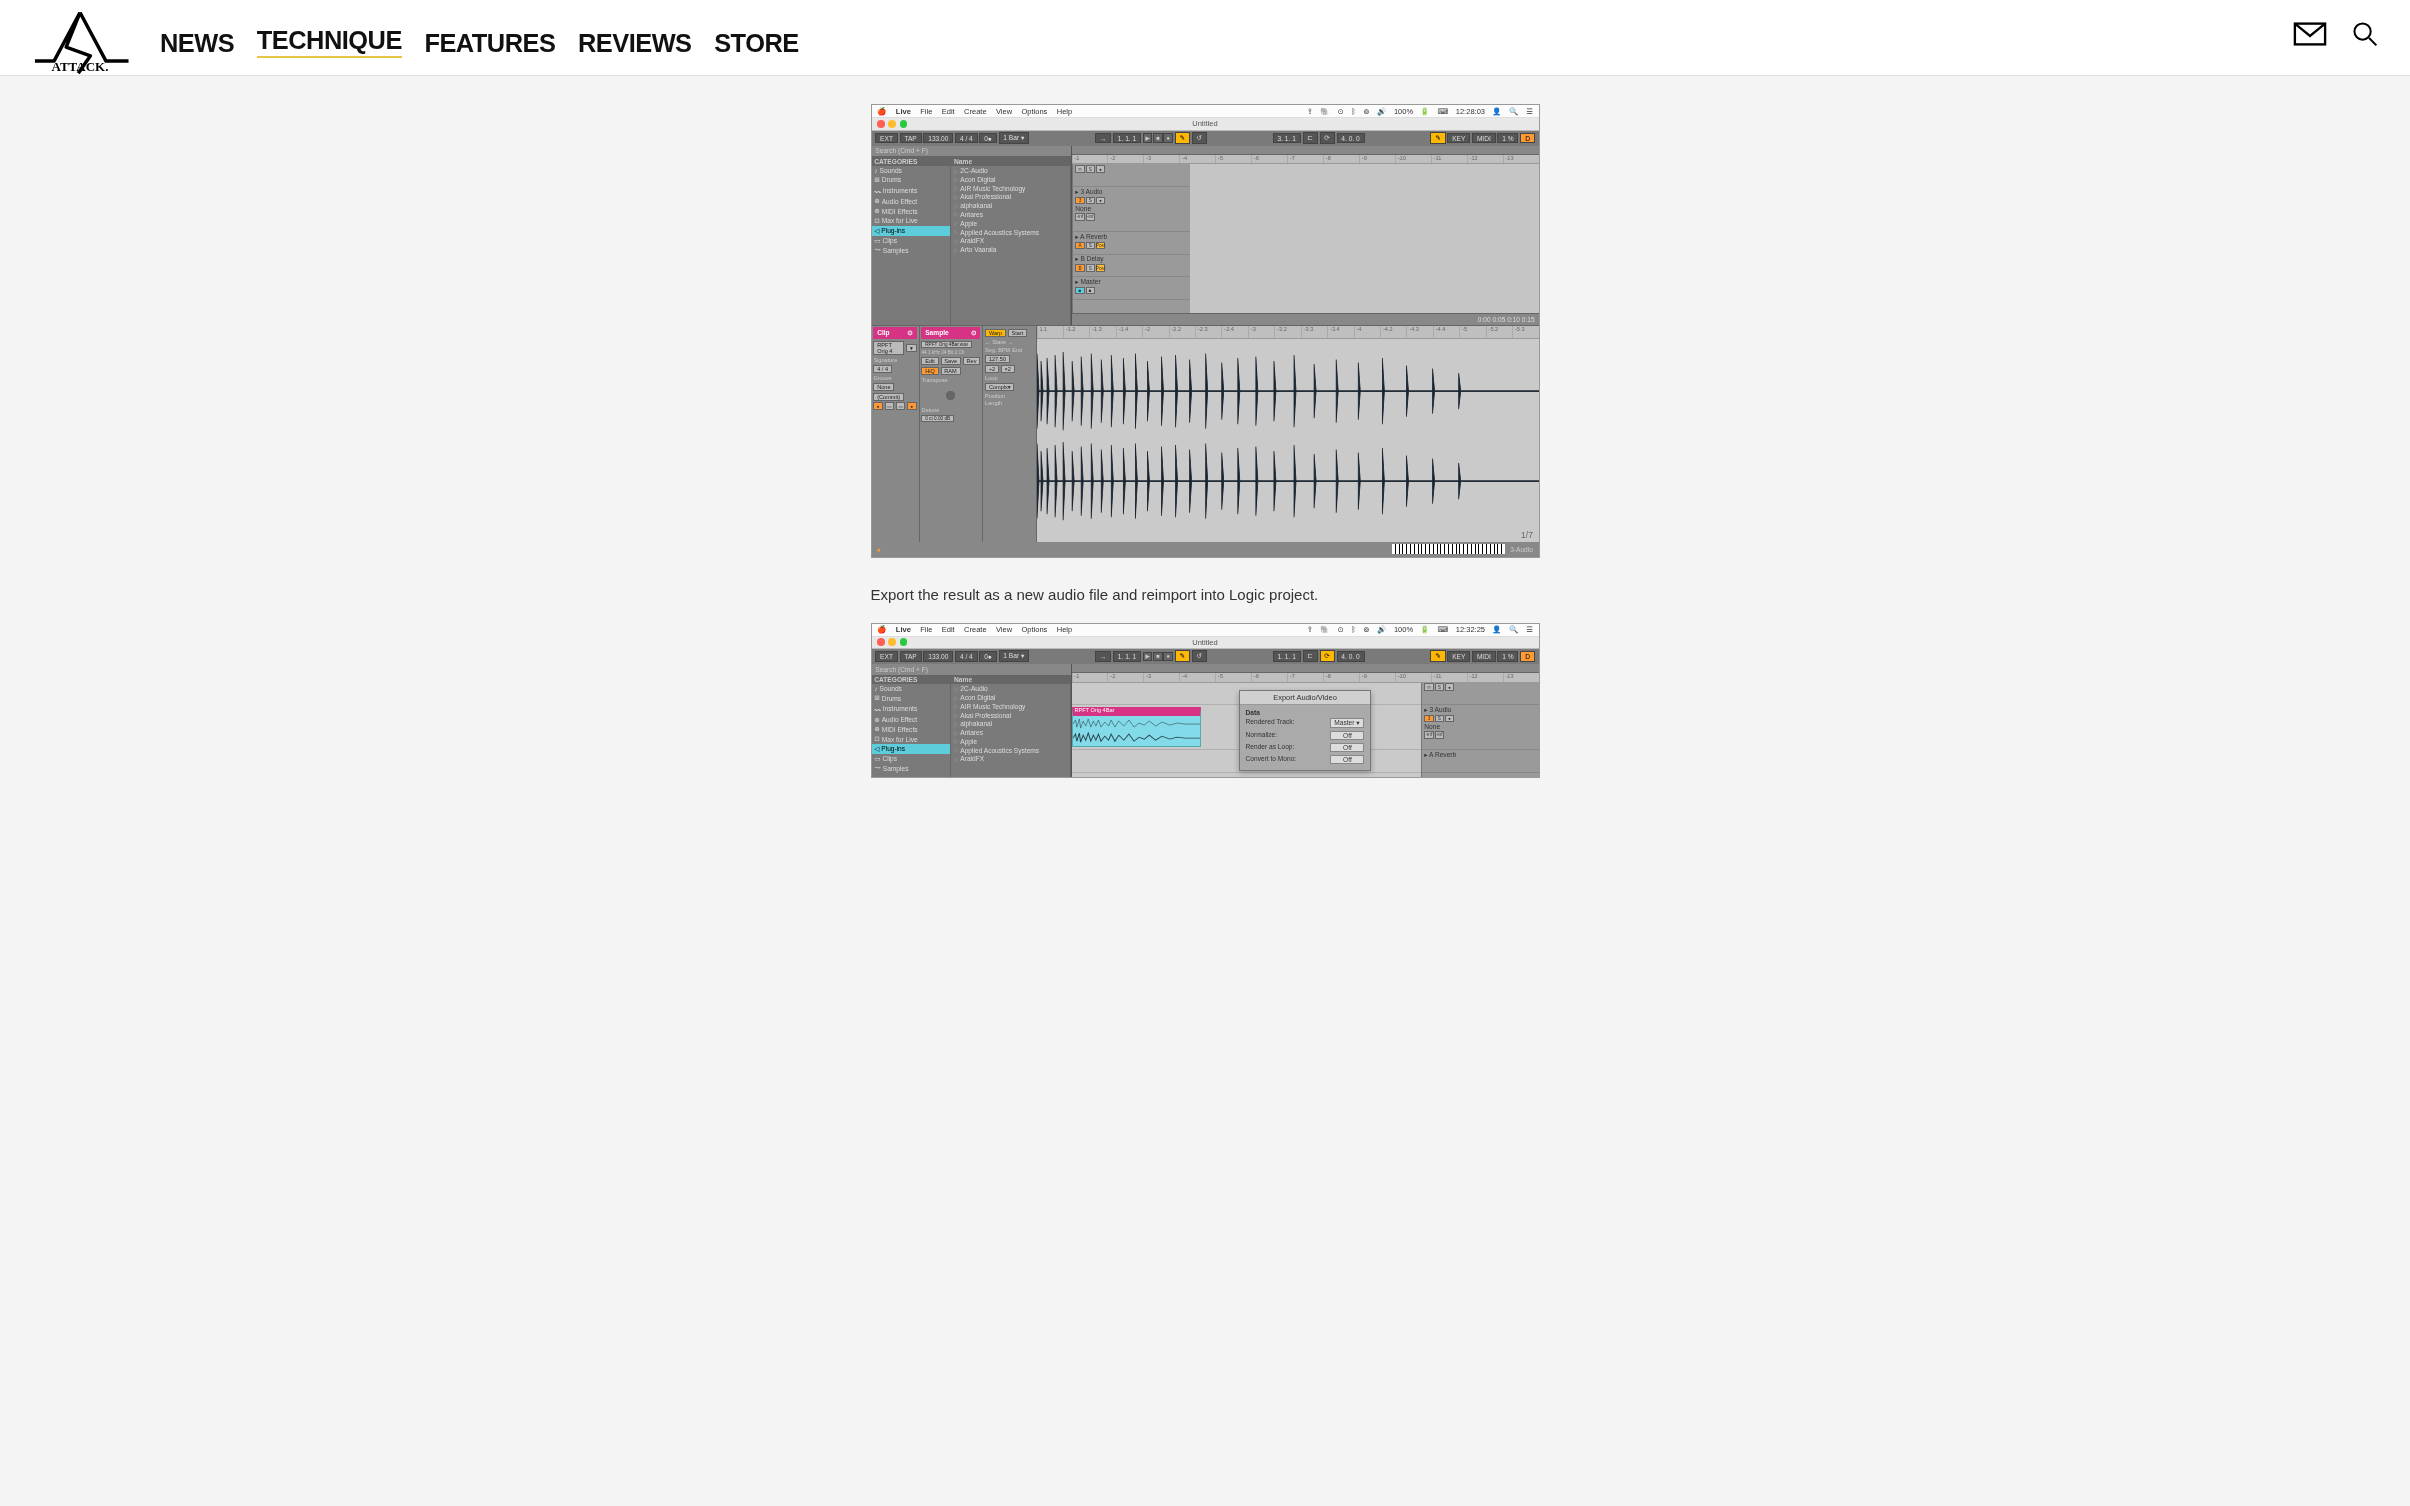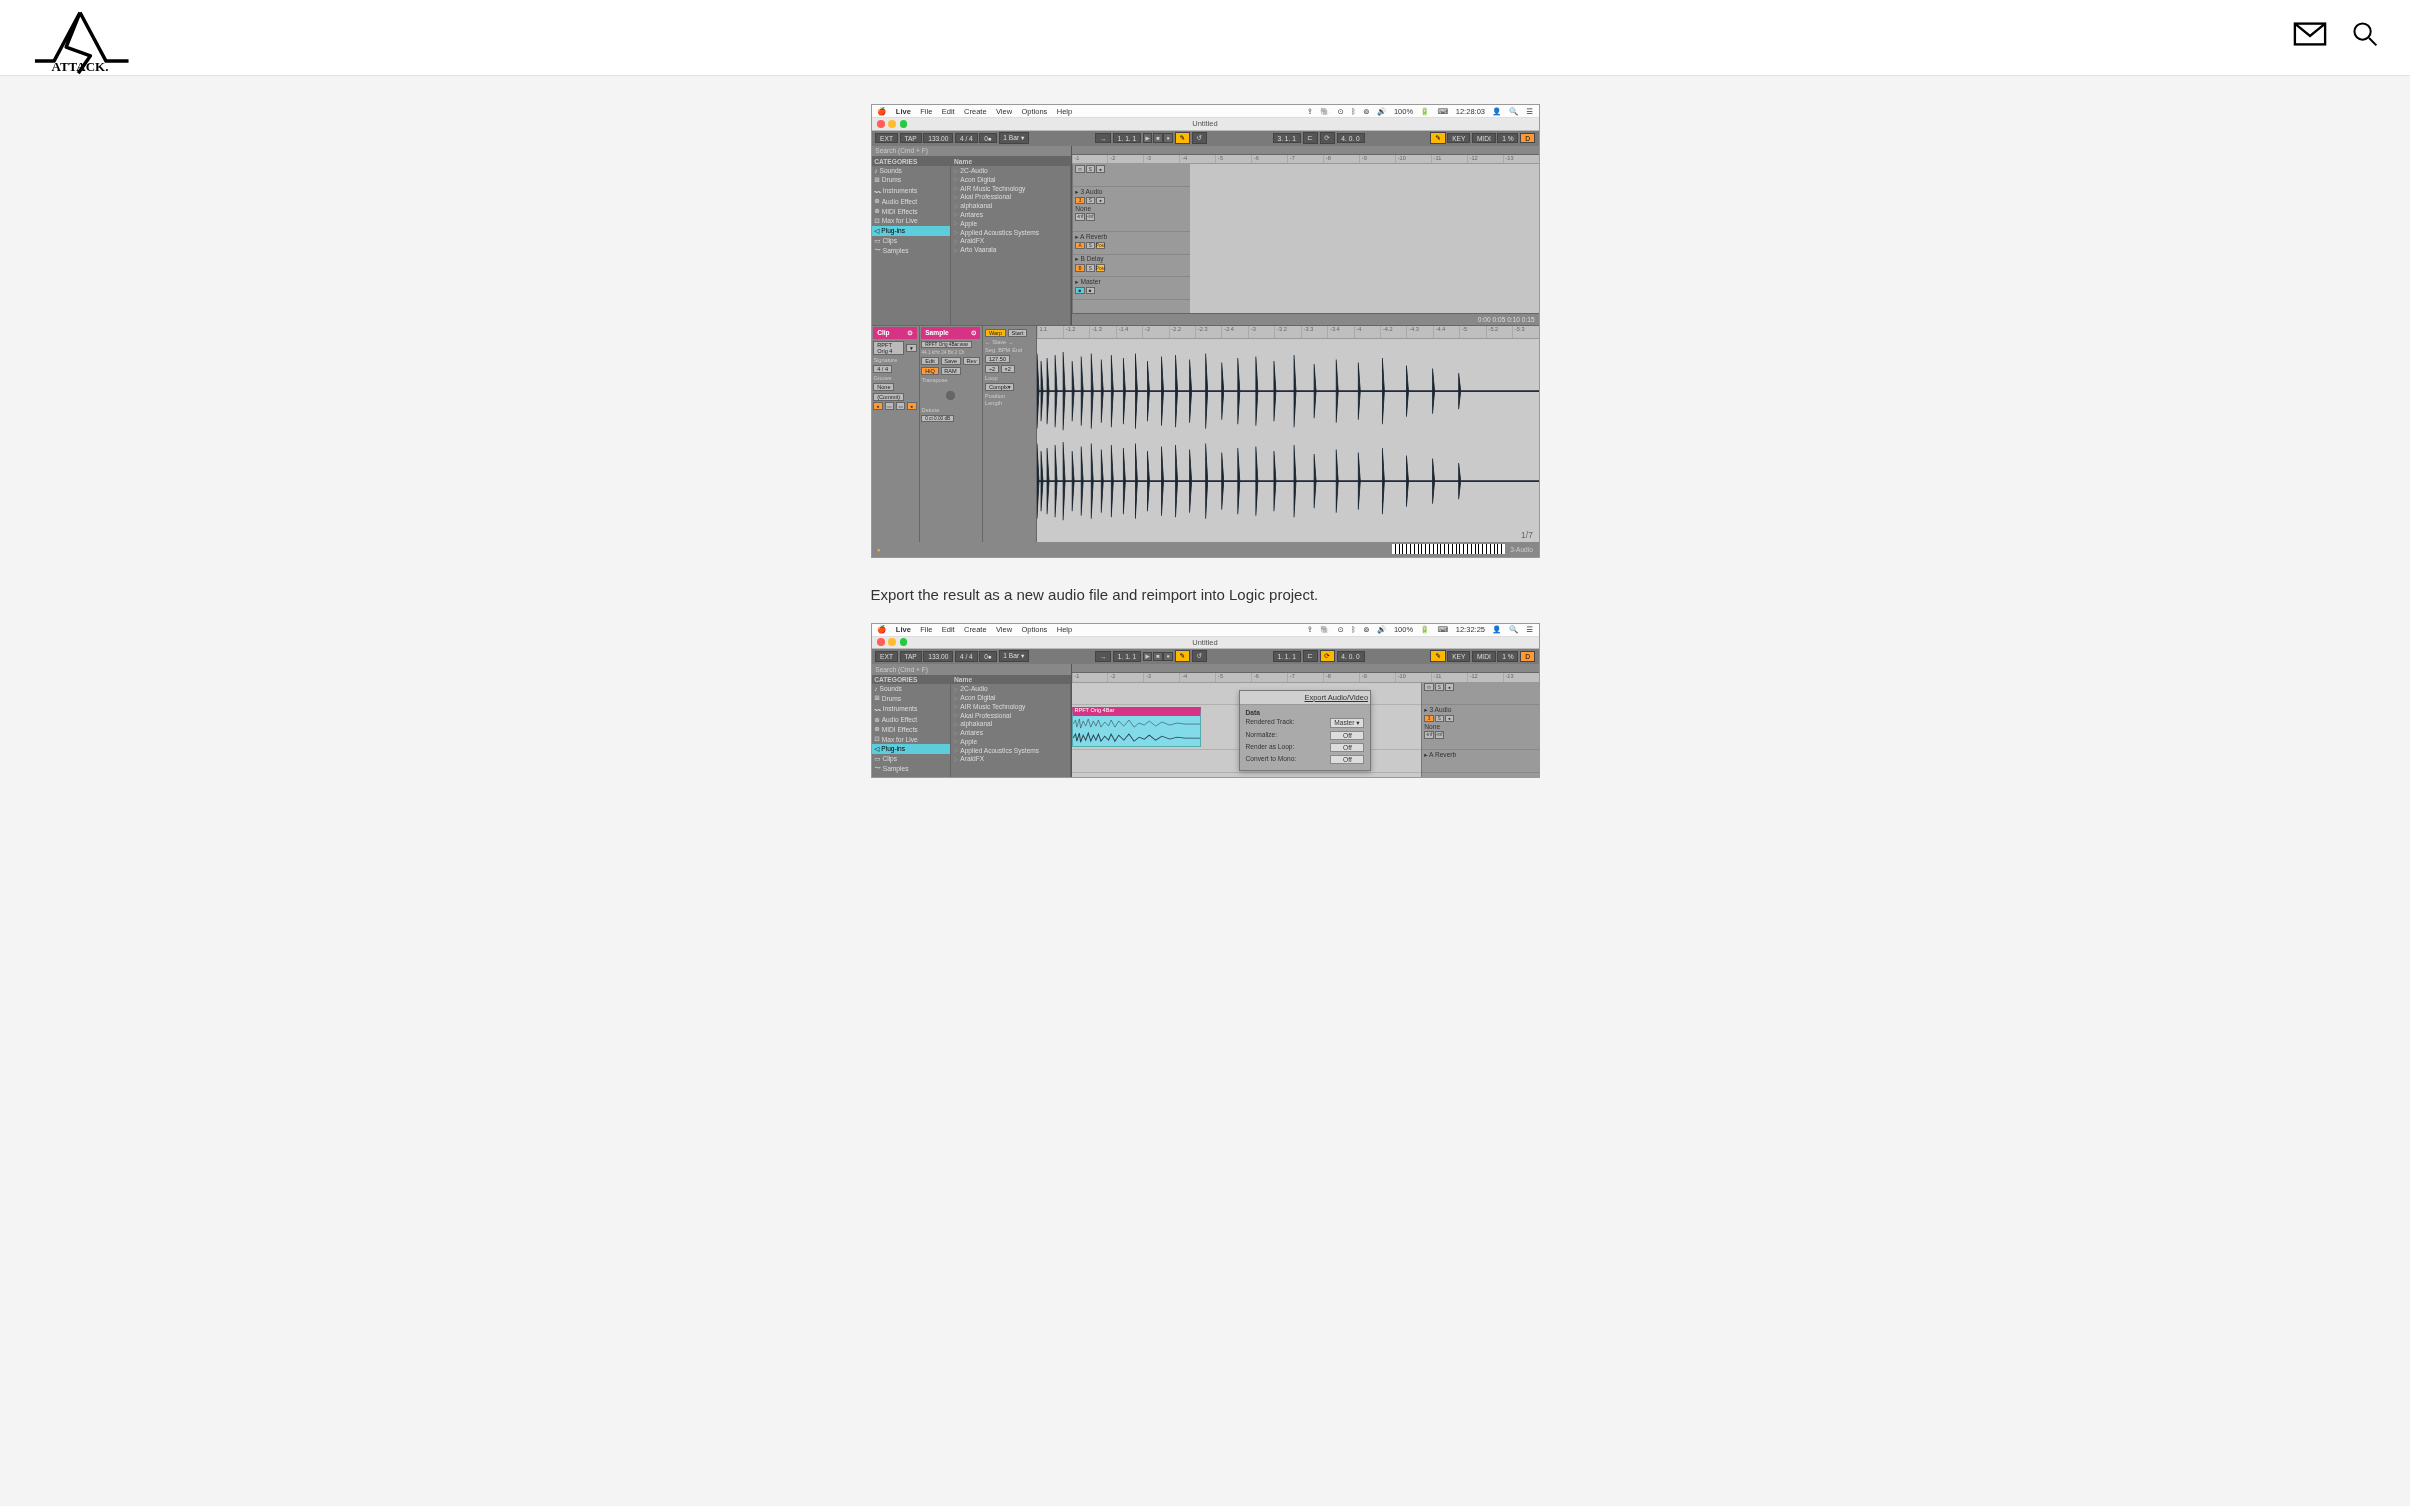--- a/index.html
+++ b/index.html
@@ -95,36 +95,43 @@
   .wave-ruler { height: 13px; background: #bfbfbf; display: flex; font-size: 5.6px; color: #666; border-bottom: 0.9px solid #999; }
   .wave-ruler span { flex: 1; border-left: 0.9px solid #aaa; padding-left: 1.9px; }
   .wave-canvas { flex: 1; position: relative; padding: 7.5px 0; }
   .wave-channel { height: 48%; position: relative; }
   
   .bottom-bar { height: 15px; background: #888; display: flex; align-items: center; justify-content: space-between; padding: 0 5.6px; font-size: 6.6px; color: #ccc; }
   .mini-keyboard { width: 113px; height: 9.4px; background: repeating-linear-gradient(90deg, #fff 0, #fff 2.8px, #000 2.8px, #000 3.8px); }
   
   
   .export-dialog { position: absolute; left: 50%; top: 7.5px; transform: translateX(-50%); width: 132px; background: #aaa; border: 0.9px solid #777; box-shadow: 0 1.9px 5.6px rgba(0,0,0,0.3); z-index: 10; }
-  .export-title { background: #d0d0d0; text-align: right; font-size: 7.5px; padding: 1.9px; border-bottom: 0.9px solid #999; text-decoration: underline; }
+  .export-title { background: #d0d0d0; text-align: center; font-size: 7.5px; padding: 1.9px; border-bottom: 0.9px solid #999; }
   .export-body { padding: 3.8px 5.6px; font-size: 6.6px; }
   .export-row { display: flex; justify-content: space-between; margin: 2.8px 0; }
   .export-val { background: #ddd; border: 0.9px solid #888; padding: 0 3.8px; min-width: 34px; text-align: center; }
 </style>
 </head>
 <body>
 
 <header class="site-header">
   <div class="header-left">
     <div class="logo">
       <svg viewBox="0 0 120 76">
         <path d="M 60 4 L 30 60 L 8 60 M 60 4 L 90 60 L 116 60 M 60 4 L 44 44 L 72 54 L 58 74" stroke="#000" stroke-width="4" fill="none" stroke-linejoin="round"></path>
         <text x="60" y="72" font-size="15" font-weight="900" text-anchor="middle" fill="#000" font-family="Arial Black">ATTACK.</text>
       </svg>
     </div>
+    <nav class="main-nav">
+      <span class="nav-item">NEWS</span>
+      <span class="nav-item active">TECHNIQUE</span>
+      <span class="nav-item">FEATURES</span>
+      <span class="nav-item">REVIEWS</span>
+      <span class="nav-item">STORE</span>
+    </nav>
   </div>
   <div class="header-right">
     <span class="header-icon">
       <svg viewBox="0 0 36 26">
           <rect x="2" y="2" width="32" height="22"></rect>
           <path d="M2 2 L18 15 L34 2"></path>
         </svg>
     </span>
     <span class="header-icon">
       <svg viewBox="0 0 32 32">

